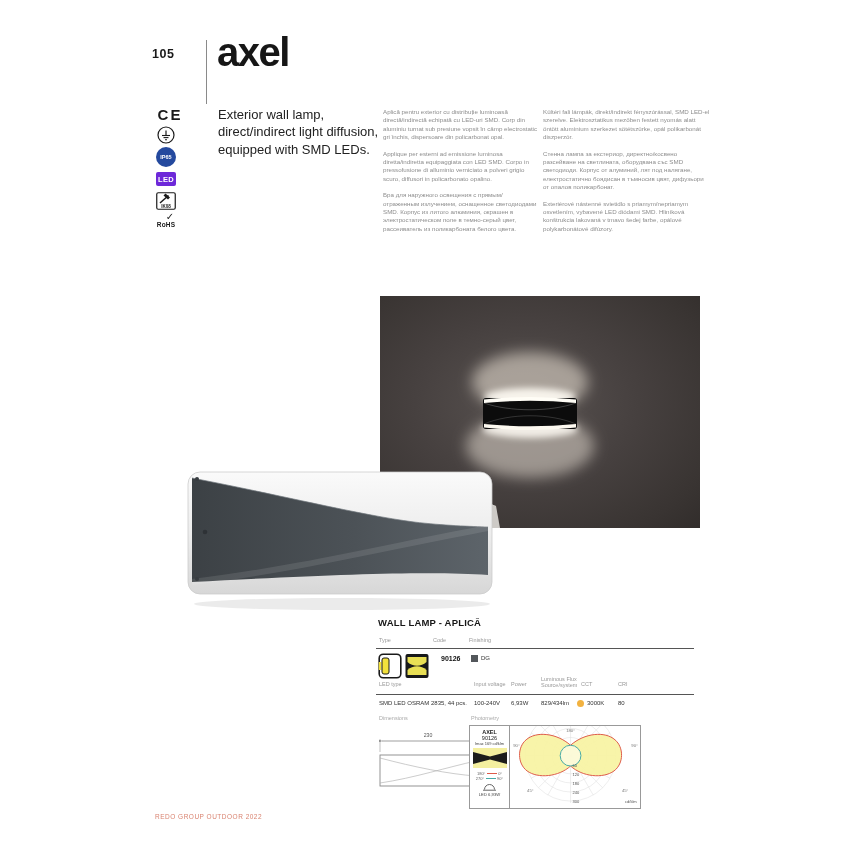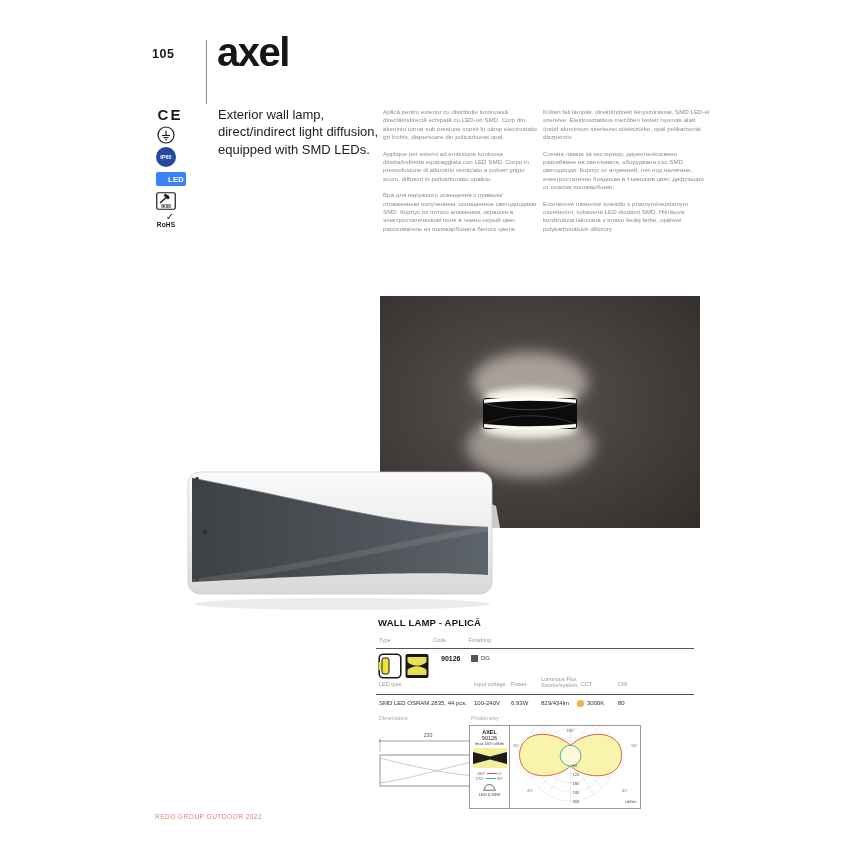--- a/index.html
+++ b/index.html
@@ -10,22 +10,22 @@
   
   .page-number{left:152px;top:47px;font-size:12.5px;font-weight:bold;letter-spacing:.5px;color:#1a1a1a;}
   .head-divider{left:206px;top:40px;width:1px;height:64px;background:#8a8a8a;}
   .logo{left:217px;top:30px;font-size:40px;font-weight:bold;letter-spacing:-1.5px;color:#161616;}
 
   
   .cert{left:152px;width:36px;text-align:center;}
   .ce-mark{top:106px;font-size:15px;font-weight:bold;letter-spacing:2px;color:#1a1a1a;}
   .ip-badge{left:156px;top:147px;width:20px;height:20px;border-radius:50%;background:#24499e;color:#fff;
             font-size:5.5px;font-weight:bold;display:flex;align-items:center;justify-content:center;}
-  .led-badge{left:156px;top:172px;width:20px;height:14px;background:#3b82f6;color:#fff;border-radius:2px;
-             font-size:7.5px;font-weight:bold;display:flex;align-items:center;justify-content:center;letter-spacing:.3px;padding-left:10px;}
+  .led-badge{left:156px;top:172px;width:20px;height:14px;background:#6d28d9;color:#fff;border-radius:2px;
+             font-size:7.5px;font-weight:bold;display:flex;align-items:center;justify-content:center;letter-spacing:.3px;}
   .rohs{left:153px;top:212px;width:26px;text-align:center;color:#1a1a1a;}
   .rohs .check{font-size:10px;font-weight:bold;line-height:9px;display:block;margin-left:8px;}
   .rohs .txt{font-size:6.5px;font-weight:bold;letter-spacing:.2px;display:block;}
 
   
   .desc-en{left:218px;top:106px;width:176px;font-size:13px;line-height:17.4px;color:#222;}
   .desc-en p{margin:0;}
 
   
   .intl{font-size:6.2px;line-height:8.35px;color:#8d8d8d;}

